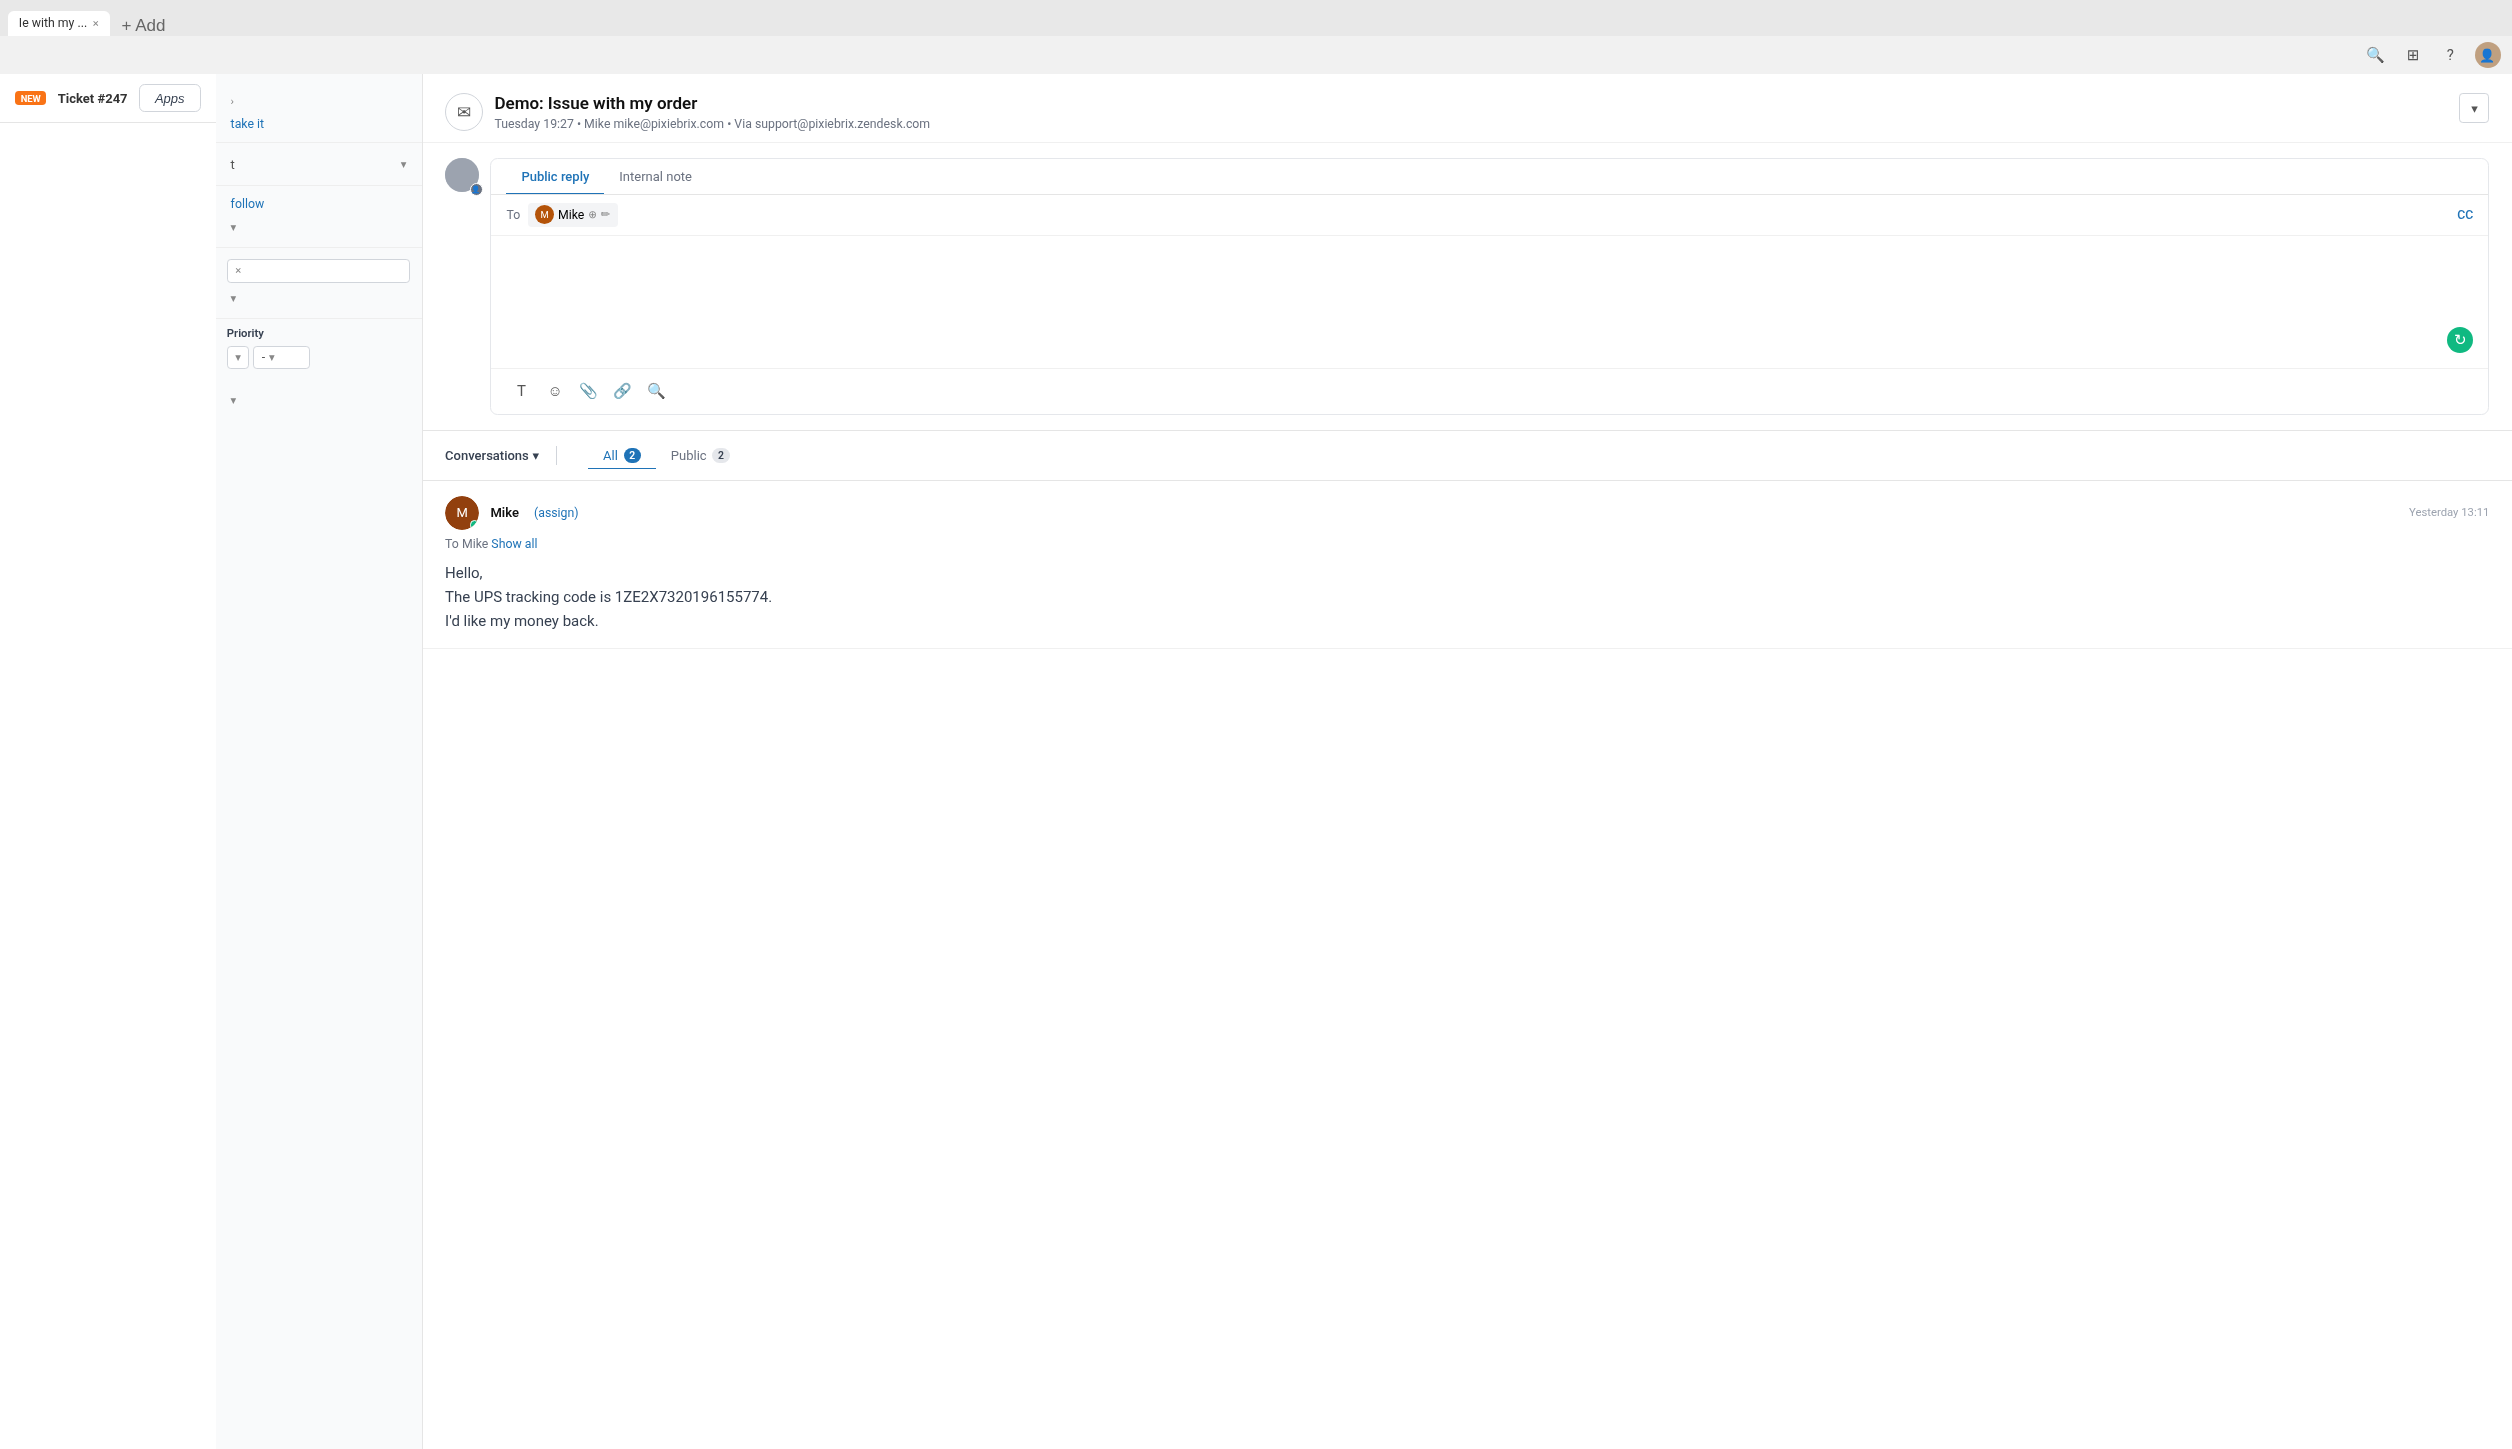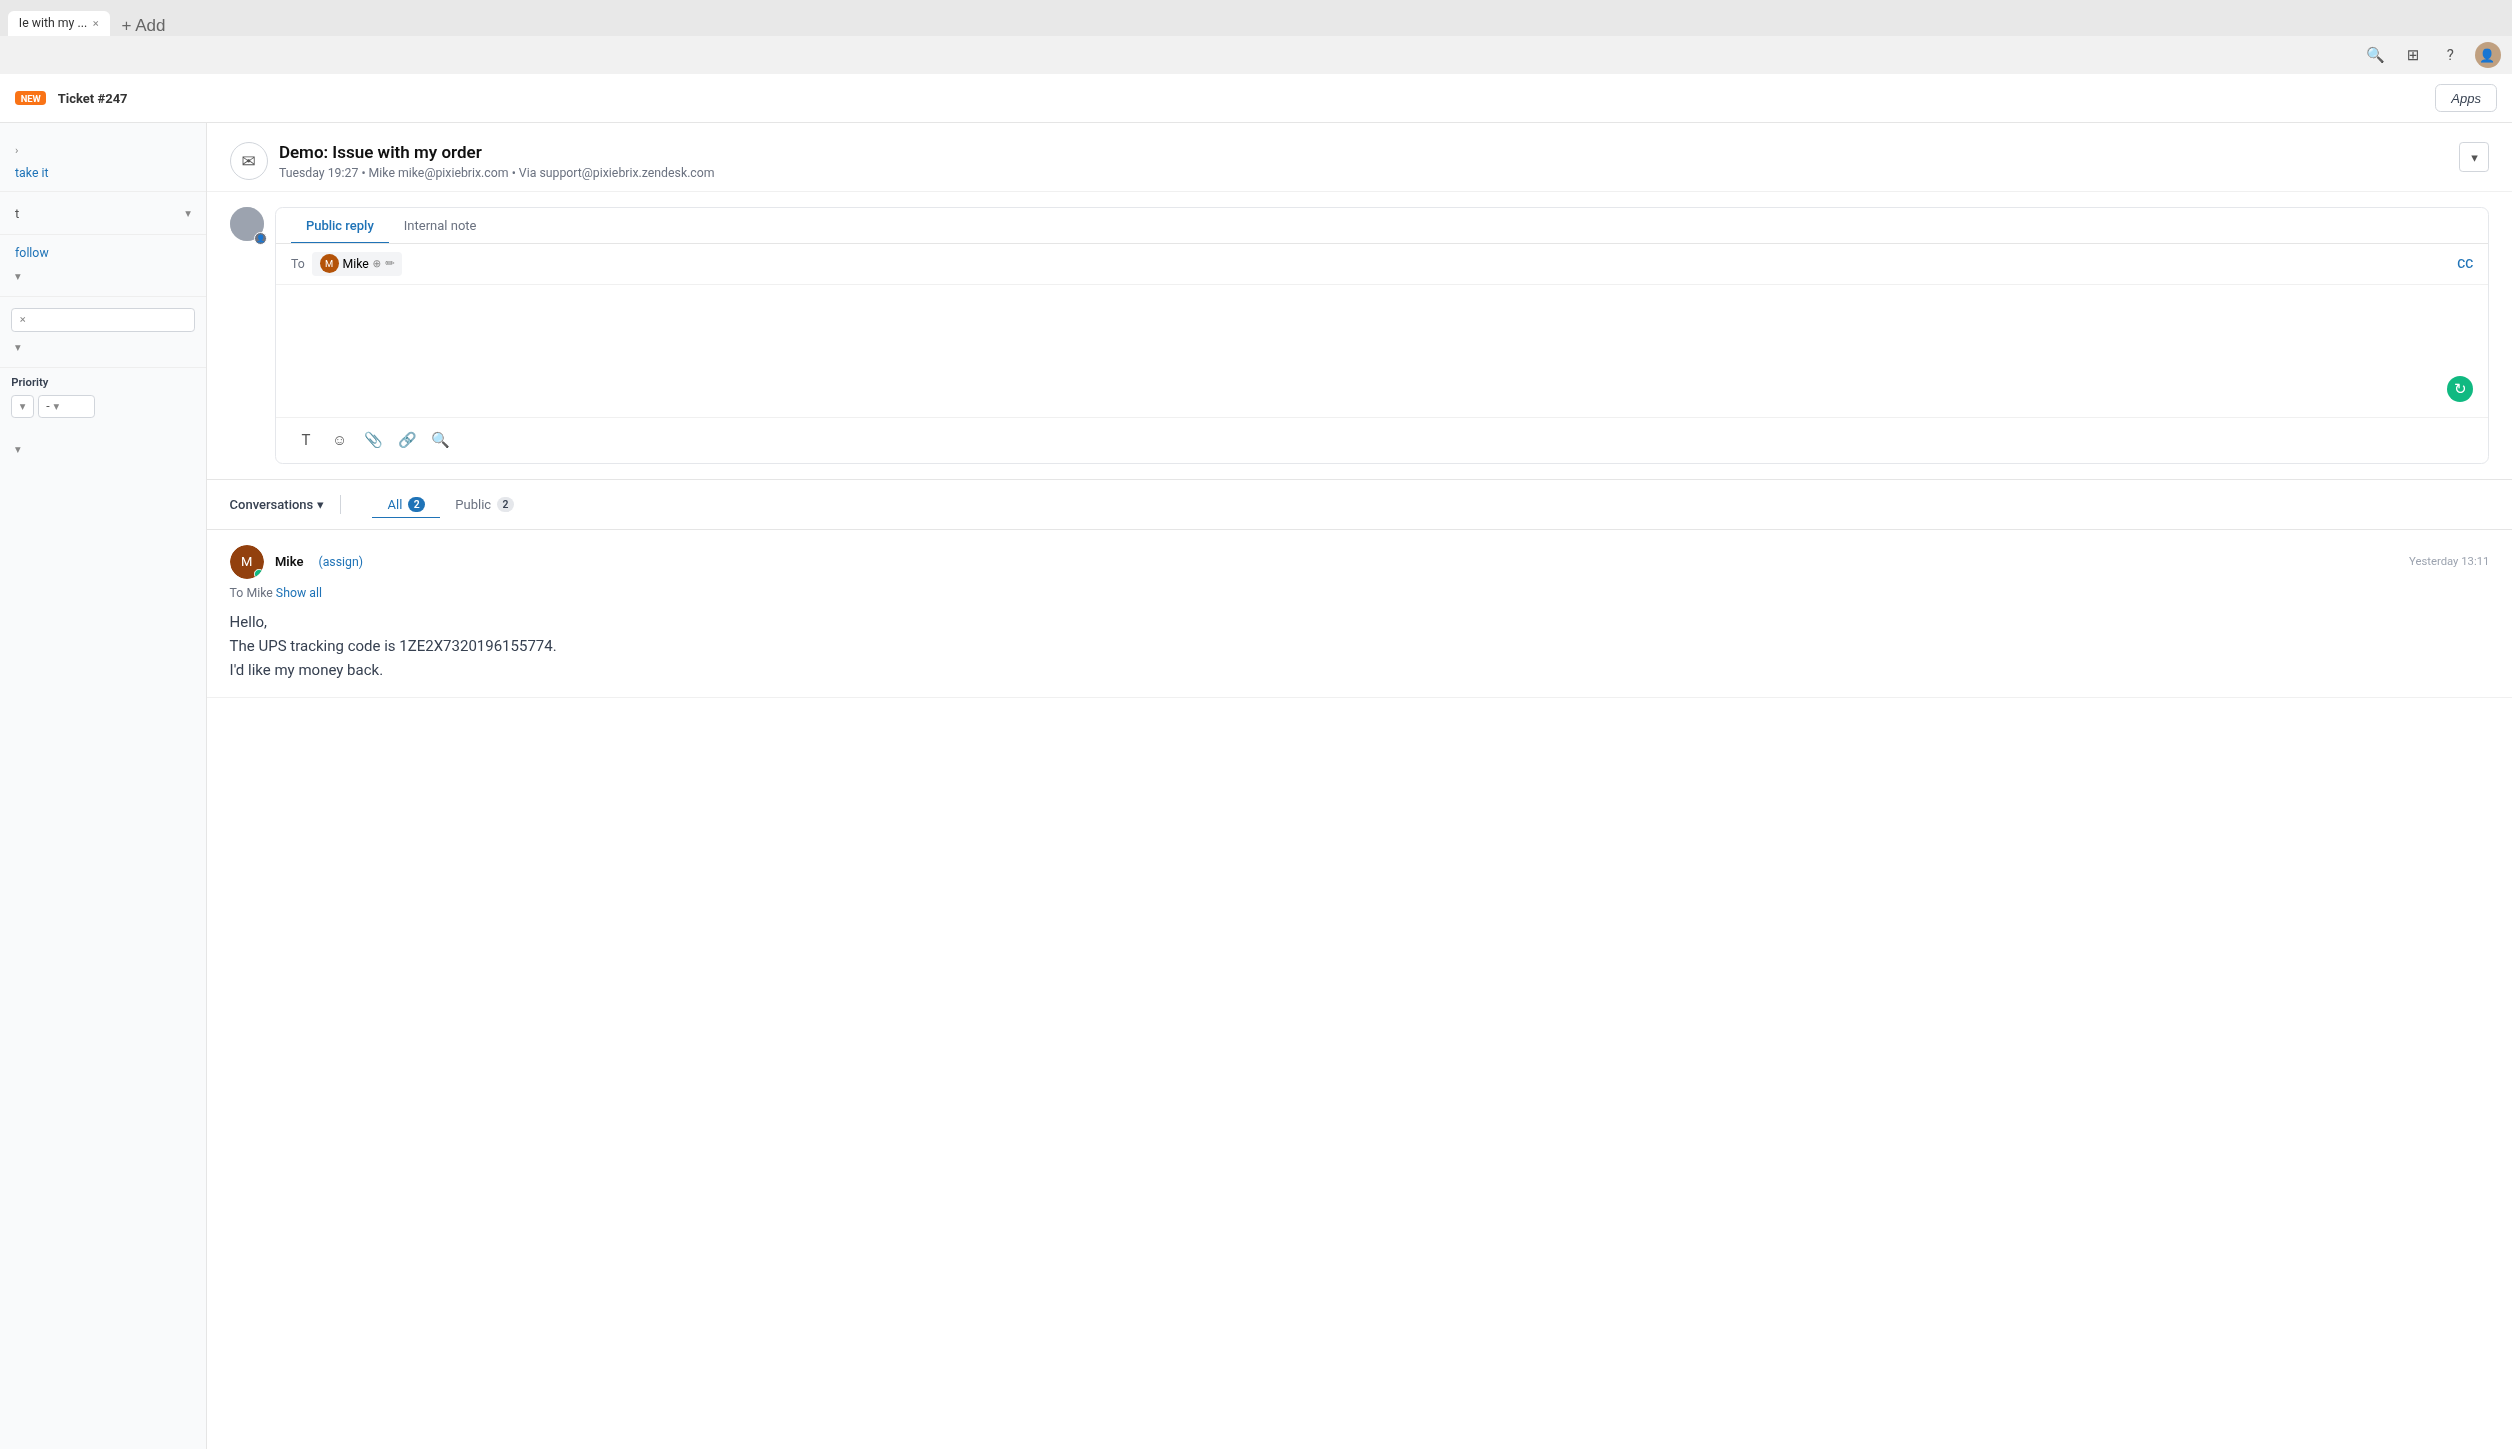--- a/index.html
+++ b/index.html
@@ -8,21 +8,21 @@
     
     .browser-tabs { display: flex; align-items: flex-end; background: #e8e8e8; padding: 5.7px 7.5px 0; height: 36px; gap: 3.8px; }
     .browser-tab { display: flex; align-items: center; gap: 5.7px; background: #fff; border-radius: 5.7px 5.7px 0 0; padding: 5.7px 11.3px; font-size: 12.3px; color: #333; max-width: 188px; }
     .browser-tab-close { color: #888; cursor: pointer; font-size: 11.3px; }
     .browser-tab-add { background: transparent; border: none; font-size: 17px; color: #666; cursor: pointer; padding: 0 7.5px; }
     .browser-toolbar { display: flex; align-items: center; background: #f1f1f1; padding: 3.8px 11.3px; height: 38px; gap: 11.3px; justify-content: flex-end; }
     .browser-icon { width: 26px; height: 26px; display: flex; align-items: center; justify-content: center; border-radius: 50%; cursor: pointer; color: #555; font-size: 15px; }
     .profile-icon { width: 26px; height: 26px; border-radius: 50%; background: #c0a080; display: flex; align-items: center; justify-content: center; font-size: 13px; color: white; }
 
     
-    .app { display: flex; flex-direction: column; flex: 1; overflow: hidden; background: #fff; }
+    .app { display: flex; flex-direction: row; flex: 1; overflow: hidden; background: #fff; }
     .header { display: flex; align-items: center; padding: 0 15px; height: 49px; background: #fff; border-bottom: 0.9px solid #e5e5e5; gap: 11.3px; }
     .new-badge { background: #f97316; color: #fff; font-size: 9.4px; font-weight: 700; padding: 1.9px 5.7px; border-radius: 3.8px; }
     .ticket-label { font-size: 13px; font-weight: 700; color: #333; }
     .header-right { margin-left: auto; }
     .apps-button { border: 0.9px solid #d1d5db; background: #fff; padding: 5.7px 15px; border-radius: 5.7px; cursor: pointer; font-size: 13px; color: #374151; font-style: italic; }
 
     
     .main { display: flex; flex: 1; overflow: hidden; }
 
     

